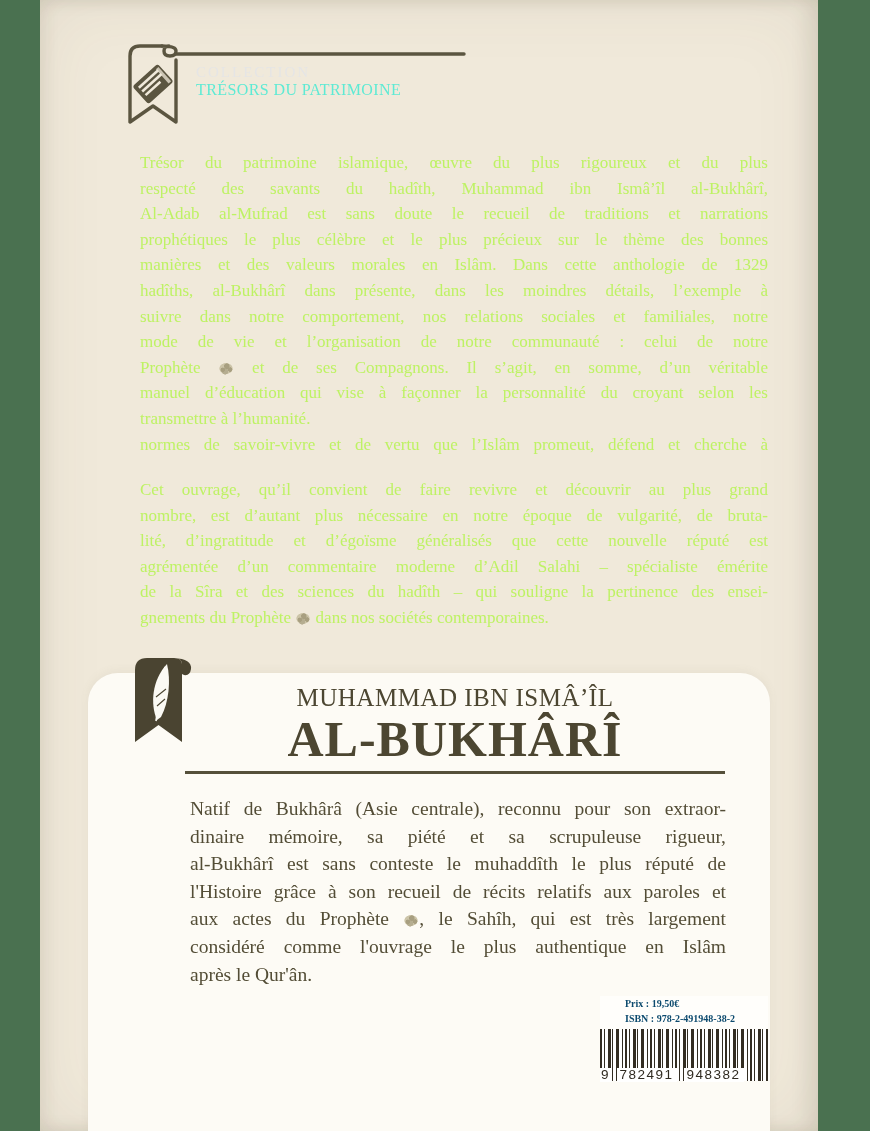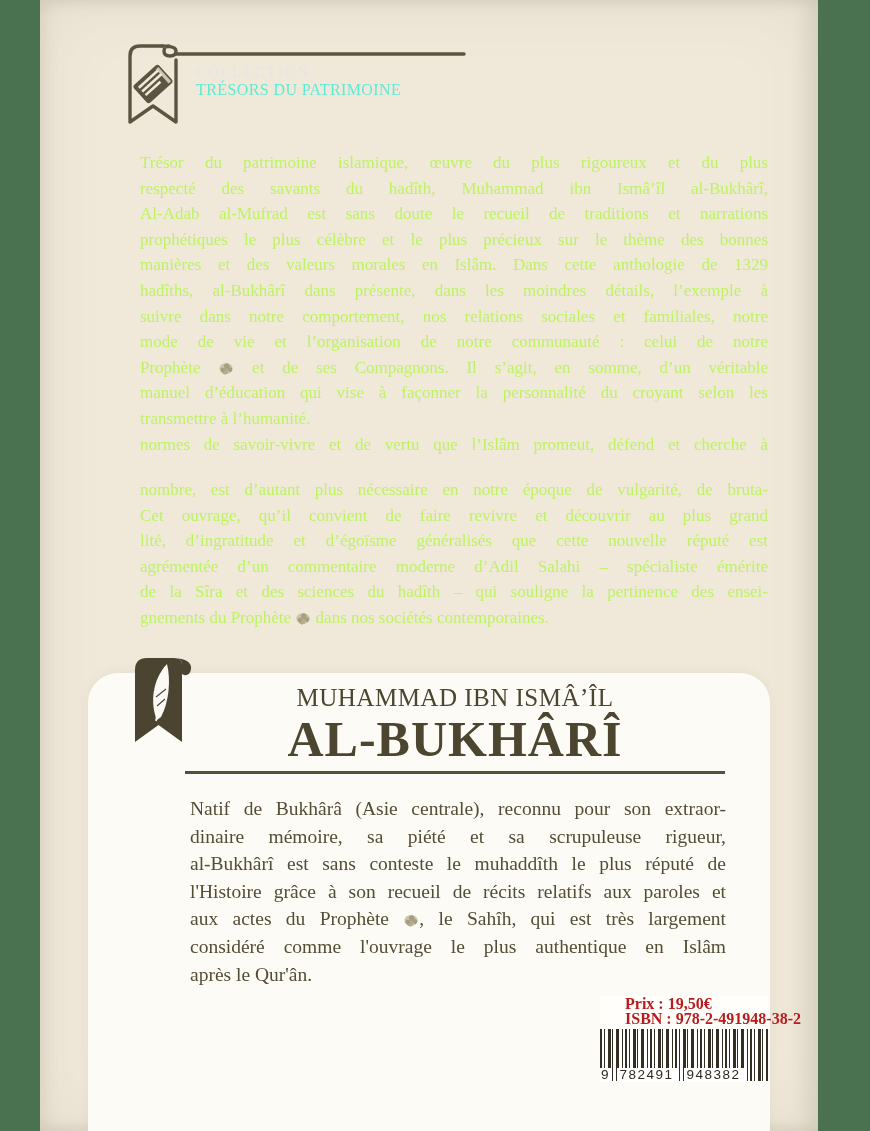--- a/index.html
+++ b/index.html
@@ -57,22 +57,22 @@
   .a-rule{
     position:absolute;left:185px;top:771px;width:540px;height:3px;
     background:#55503a;
   }
   .bio{
     position:absolute;left:190px;top:795px;width:536px;
     font-size:19.5px;line-height:27.6px;color:#534d36;
   }
   .bc-block{position:absolute;left:600px;top:996px;width:168px;background:#fffefb;}
   .bc-price,.bc-isbn{
-    padding-left:25px;font-size:16px;font-weight:bold;line-height:15px;
-    color:#b91c1c;white-space:nowrap;
+    padding-left:25px;font-size:10px;font-weight:bold;line-height:15px;
+    color:#0c4a6e;white-space:nowrap;
   }
   .bars{
     position:relative;margin-top:3px;height:52px;background:#fff;
     background-image:repeating-linear-gradient(90deg,
       #332d22 0 2px,   #fff 2px 4px,
       #332d22 4px 5px, #fff 5px 8px,
       #332d22 8px 11px,#fff 11px 12px,
       #332d22 12px 13px,#fff 13px 16px,
       #332d22 16px 19px,#fff 19px 22px,
       #332d22 22px 23px,#fff 23px 25px);
@@ -121,22 +121,22 @@
       <div class="tline">manières et des valeurs morales en Islâm. Dans cette anthologie de 1329</div>
       <div class="tline">hadîths, al-Bukhârî dans présente, dans les moindres détails, l’exemple à</div>
       <div class="tline">suivre dans notre comportement, nos relations sociales et familiales, notre</div>
       <div class="tline">mode de vie et l’organisation de notre communauté : celui de notre</div>
       <div class="tline">Prophète <span class="saw"></span> et de ses Compagnons. Il s’agit, en somme, d’un véritable</div>
       <div class="tline">manuel d’éducation qui vise à façonner la personnalité du croyant selon les</div>
       <div class="tline tlast">transmettre à l’humanité.</div>
       <div class="tline">normes de savoir-vivre et de vertu que l’Islâm promeut, défend et cherche à</div>
     </div>
   <div class="syn p2">
+      <div class="tline">Cet ouvrage, qu’il convient de faire revivre et découvrir au plus grand</div>
       <div class="tline">nombre, est d’autant plus nécessaire en notre époque de vulgarité, de bruta-</div>
-      <div class="tline">Cet ouvrage, qu’il convient de faire revivre et découvrir au plus grand</div>
       <div class="tline">lité, d’ingratitude et d’égoïsme généralisés que cette nouvelle réputé est</div>
       <div class="tline">agrémentée d’un commentaire moderne d’Adil Salahi – spécialiste émérite</div>
       <div class="tline">de la Sîra et des sciences du hadîth – qui souligne la pertinence des ensei-</div>
       <div class="tline tlast">gnements du Prophète <span class="saw"></span> dans nos sociétés contemporaines.</div>
     </div>
 
   <div class="card"></div>
 
   <svg class="feather-svg" width="68" height="96" viewBox="0 0 68 96">
     <path d="M 52 10 L 52 90 L 28.5 73 L 5 90 L 5 18 Q 5 6 17 6 L 44 6 Q 52 6 52 12 Z" fill="#4a4431"></path>

